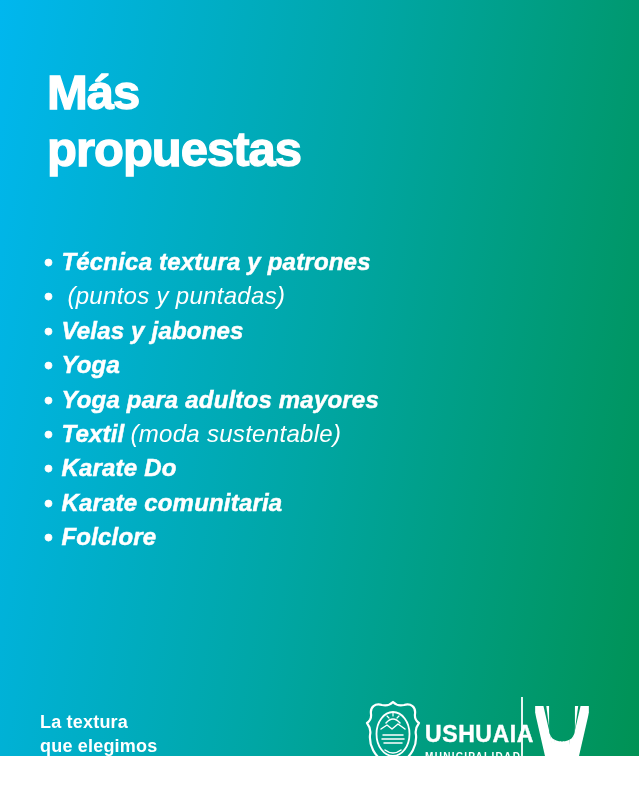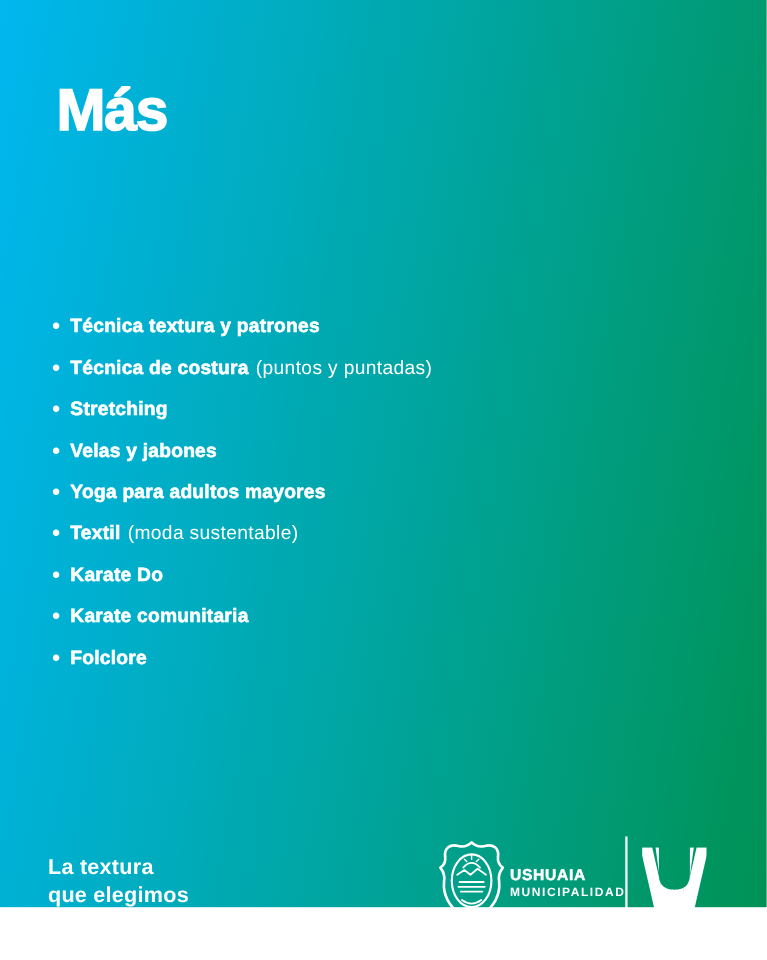--- a/index.html
+++ b/index.html
@@ -31,23 +31,24 @@
     color:var(--text);
   }
   .list{
     position:absolute;
     left:44px;top:248px;
     list-style:none;
   }
   .item{
     height:34.4px;
     display:flex;
-    align-items:flex-end;
-    font-size:16px;
+    align-items:flex-start;
+    font-size:24px;
     white-space:nowrap;
+    font-style:italic;
   }
   .item::before{
     content:"•";
     font-weight:bold;
     margin-right:9px;
     -webkit-text-stroke:0.8px var(--text);
   }
   .item .bold{
     font-weight:bold;
     -webkit-text-stroke:0.5px var(--text);
@@ -63,21 +64,21 @@
     position:absolute;
     left:40px;top:710px;
     font-size:18px;
     font-weight:bold;
     line-height:24px;
     letter-spacing:0.2px;
   }
   .crest{position:absolute;left:364px;top:699px;}
   .brand-text{position:absolute;left:425px;top:721px;}
   .brand-name{
-    font-size:13px;
+    font-size:23px;
     font-weight:bold;
     letter-spacing:0.6px;
     -webkit-text-stroke:0.4px var(--text);
   }
   .brand-subtitle{
     font-size:10px;
     font-weight:bold;
     letter-spacing:1.3px;
     margin-top:3px;
   }
@@ -88,35 +89,34 @@
     background:var(--text);
     opacity:0.9;
   }
   .u-logo{position:absolute;left:534px;top:706px;}
 </style>
 </head>
 <body>
 
 <div class="poster">
 
-  <h1 class="title"><span>Más</span><br></h1>
+  <h1 class="title"><span>Más</span><br><span>propuestas</span></h1>
 
   <ul class="list">
     <li class="item">
         <span class="bold">Técnica textura y patrones</span>
       </li>
     <li class="item">
-        <span class="bold">Técnica de costura</span>
         <span class="normal">(puntos y puntadas)</span>
       </li>
     <li class="item">
-        <span class="bold">Stretching</span>
+        <span class="bold">Velas y jabones</span>
       </li>
     <li class="item">
-        <span class="bold">Velas y jabones</span>
+        <span class="bold">Yoga</span>
       </li>
     <li class="item">
         <span class="bold">Yoga para adultos mayores</span>
       </li>
     <li class="item">
         <span class="bold">Textil</span>
         <span class="normal">(moda sustentable)</span>
       </li>
     <li class="item">
         <span class="bold">Karate Do</span>

